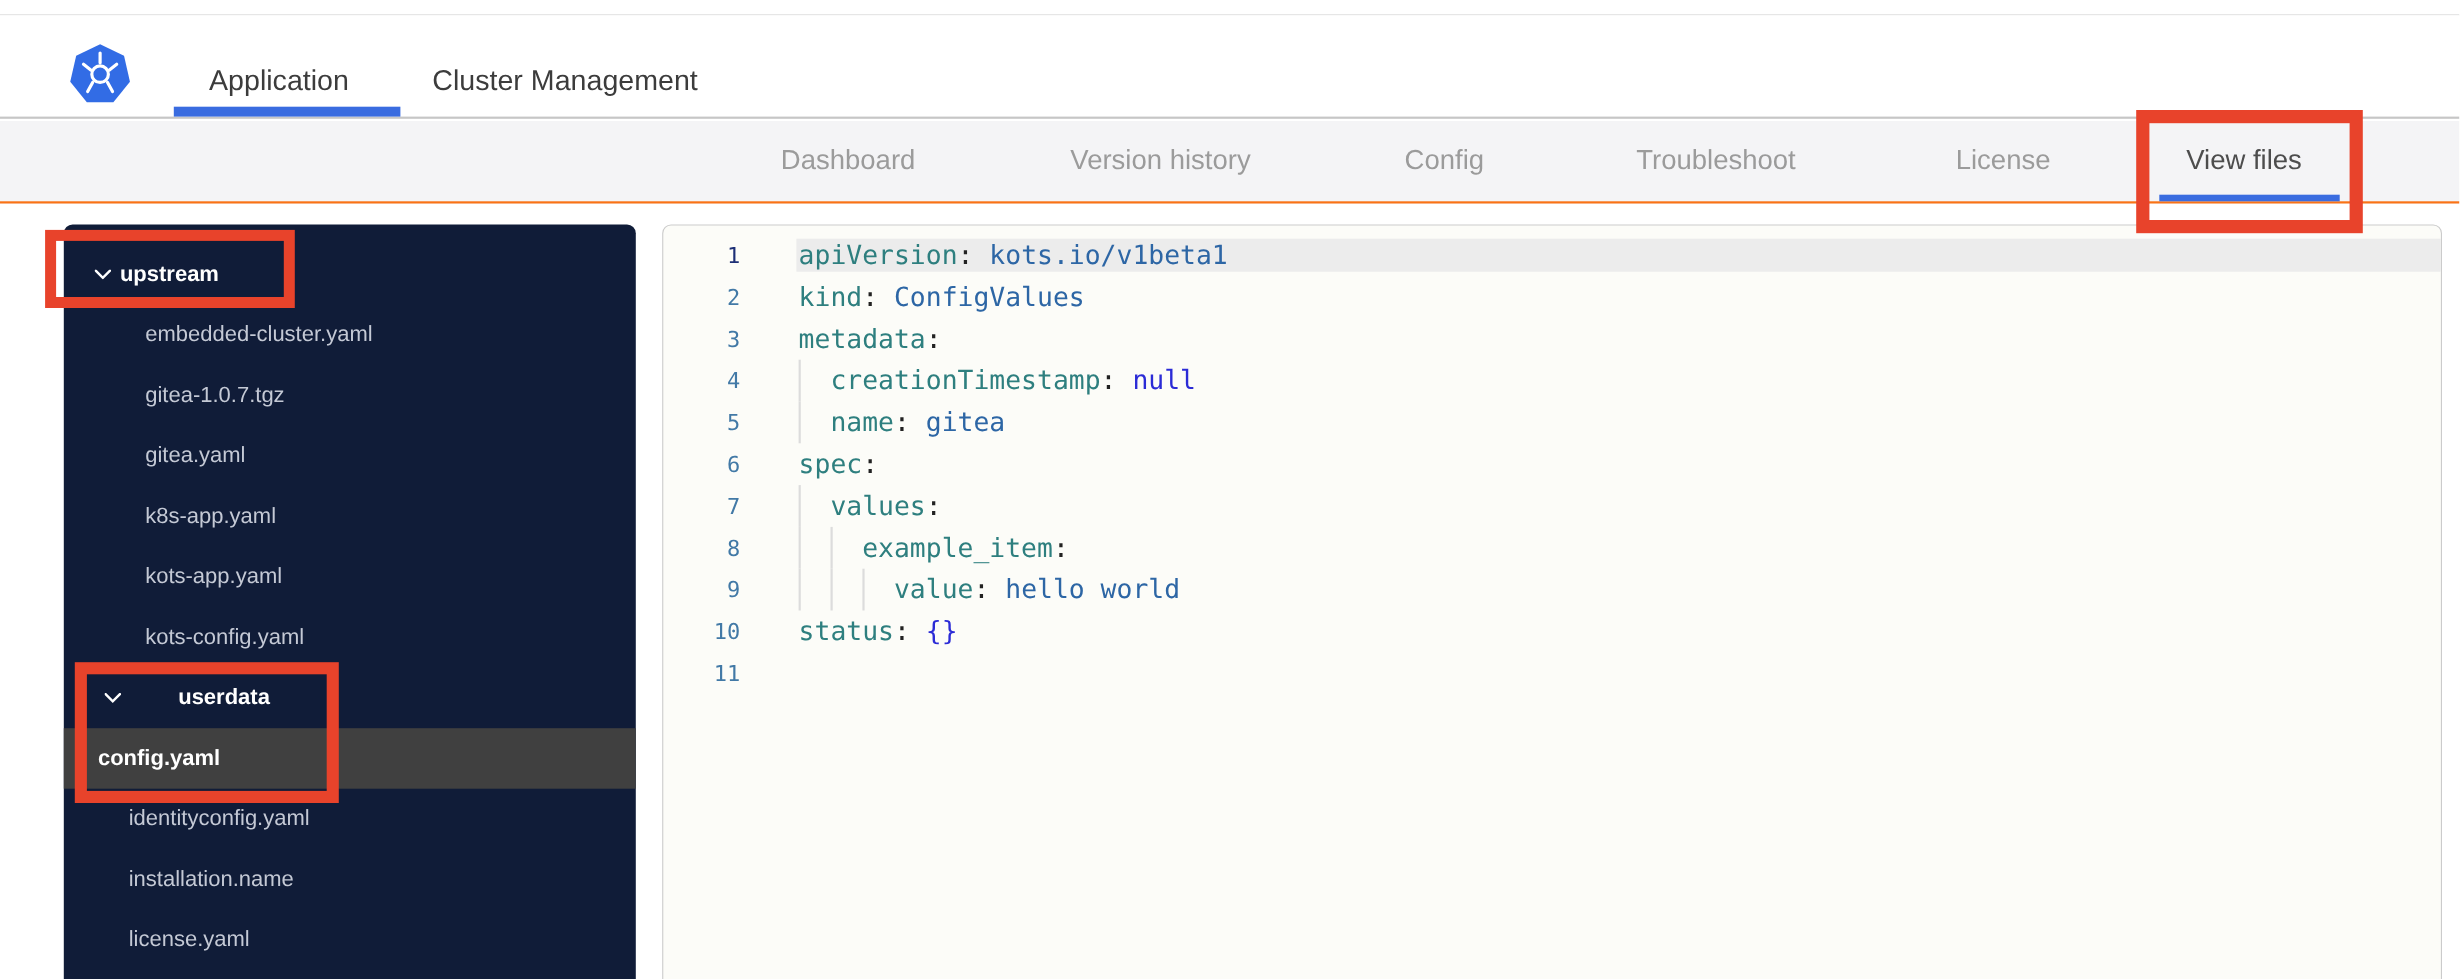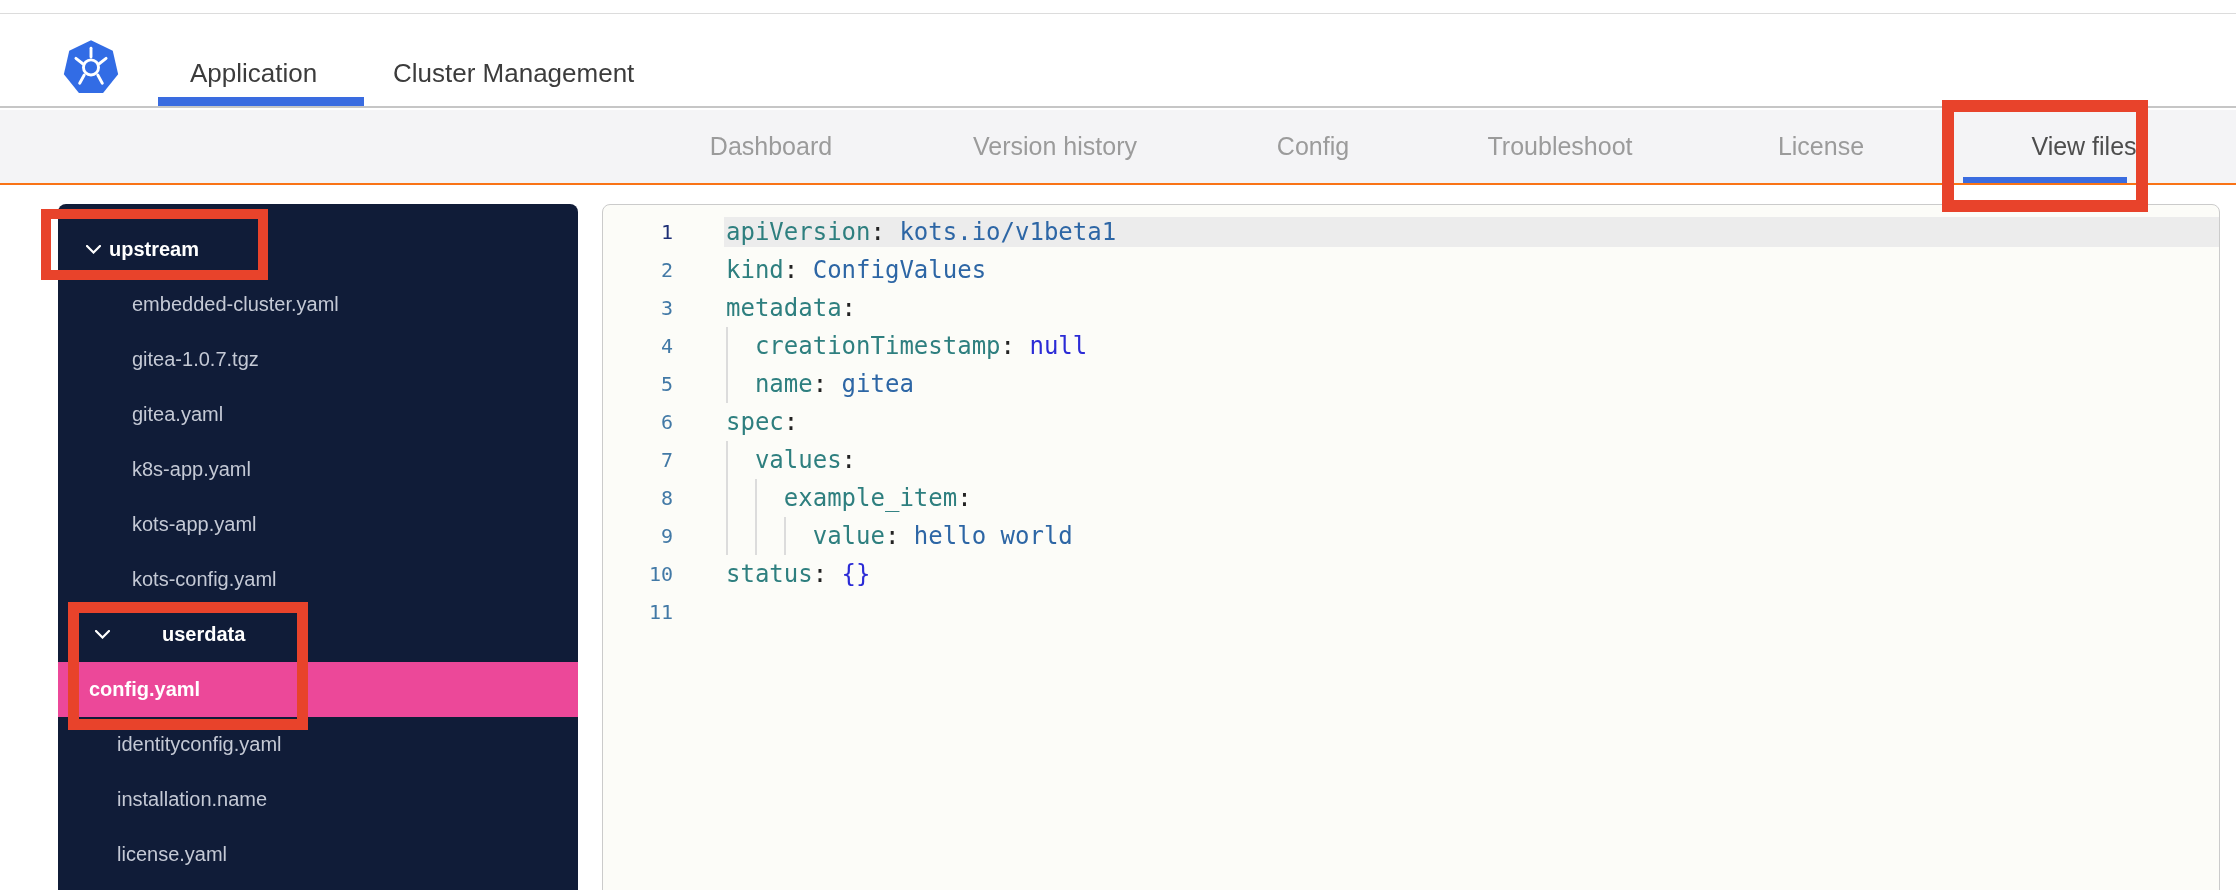--- a/index.html
+++ b/index.html
@@ -22,31 +22,31 @@
   
   .subnav { position:absolute; left:0; top:110px; width:100%; height:75px; background:#f4f4f6; border-bottom:2px solid #f97316; }
   .snav-item { position:absolute; top:0; height:73px; line-height:73px; transform:translateX(-50%);
                font-size:25px; color:#9b9b9b; cursor:pointer; white-space:nowrap; }
   .snav-item.active { color:#4d4d4d; }
   .snav-item:nth-of-type(1){ left:771px; }
   .snav-item:nth-of-type(2){ left:1055px; }
   .snav-item:nth-of-type(3){ left:1313px; }
   .snav-item:nth-of-type(4){ left:1560px; }
   .snav-item:nth-of-type(5){ left:1821px; }
-  .snav-item:nth-of-type(6){ left:2040px;margin-left:44px; }
+  .snav-item:nth-of-type(6){ left:2040px; }
   .viewfiles-underline { position:absolute; left:1963px; top:177px; width:164px; height:6px; background:#3a6ce0; }
 
   
   .sidebar { position:absolute; left:58px; top:204px; width:520px; height:686px;
              background:#101c38; border-radius:8px 8px 0 0; }
   .tree-row { position:absolute; left:0; width:100%; height:55px; display:flex; align-items:center;
               font-size:20px; cursor:pointer; }
   .tree-row.file   { color:#c4c9d5; font-weight:400; }
   .tree-row.folder { color:#ffffff; font-weight:700; }
-  .tree-row.selected { background:#ec4899; color:#ffffff; font-weight:600;padding-left:31px; }
+  .tree-row.selected { background:#404040; color:#ffffff; font-weight:600;padding-left:31px; }
   .tree-row .chev { display:inline-block; margin-right:8px; line-height:0; }
   .ind-f0 { padding-left:28px; }    
   .ind-i1 { padding-left:38px;margin-left:36px; }    
   .ind-f1 { padding-left:37px;gap:44px; }    
   .ind-i2 { padding-left:59px; }    
 
   
   .code-panel { position:absolute; left:602px; top:204px; width:1618px; height:700px;
                 background:#fcfcf8; border:1px solid #cbcbcb; border-radius:8px; overflow:hidden; }
   .code-lines { position:relative; padding-top:8px; }

